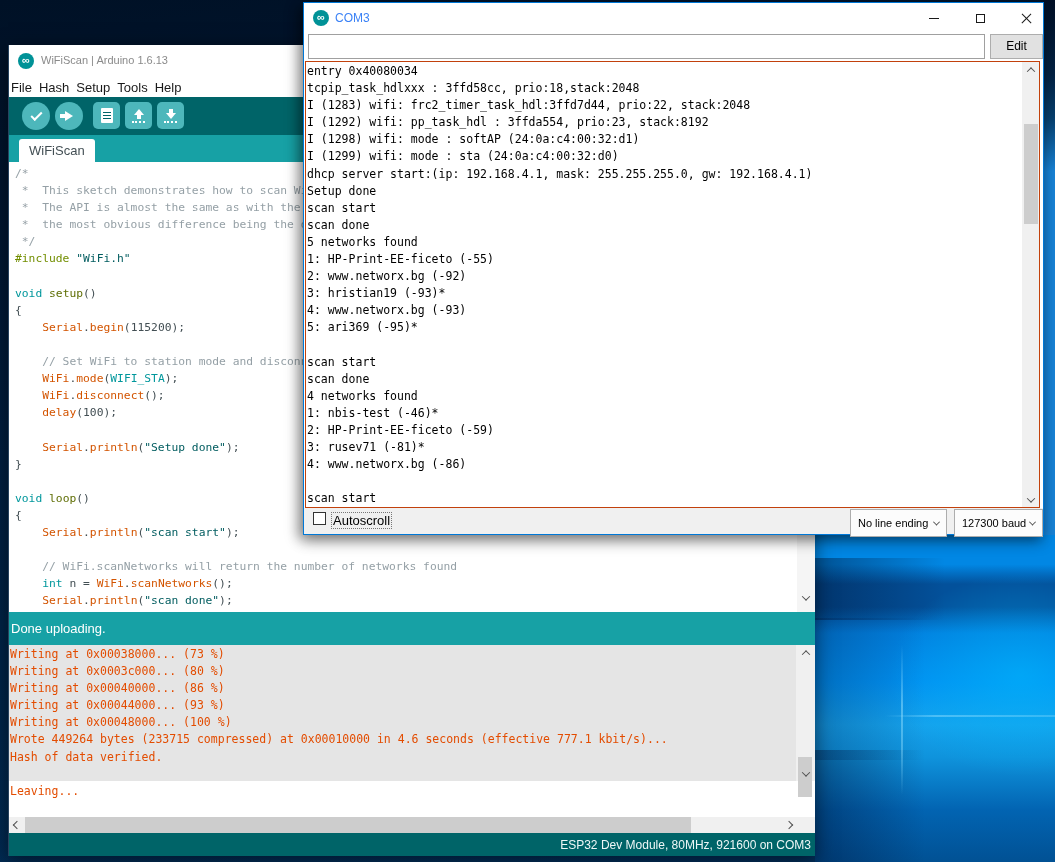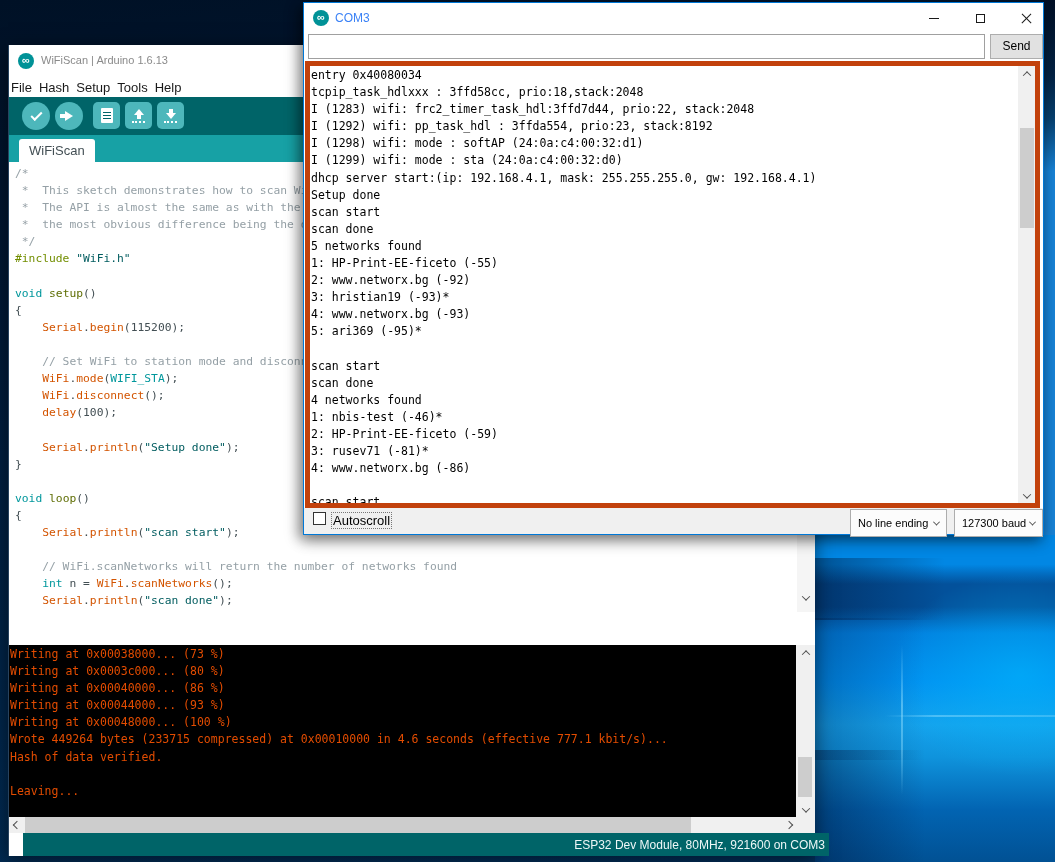--- a/index.html
+++ b/index.html
@@ -50,26 +50,26 @@
   .tok-def{color:#434f54;}
   .tok-com{color:#95a0a6;}
   .tok-kw{color:#00979c;}
   .tok-fn{color:#5e6d03;}
   .tok-cls{color:#d35400;}
   .tok-str{color:#005c5f;}
   .tok-pre{color:#728e00;}
   .ed-vscroll{position:absolute;right:0;top:0;width:18px;height:100%;background:#f5f5f5;}
   .ide-donebar{position:absolute;left:0;top:567px;width:100%;height:33px;background:#17a1a5;}
   .done-text{position:absolute;left:2px;top:9px;font-size:13px;color:#fff;}
-  .ide-console{position:absolute;left:0;top:600px;width:100%;height:172px;background:#000000;}
+  .ide-console{position:absolute;left:0;top:600px;width:100%;height:136px;background:#e5e5e5;}
   .console-text{position:absolute;left:1px;top:1px;font-family:"DejaVu Sans Mono",monospace;font-size:11.5px;line-height:17.1px;white-space:pre;color:#e34c00;}
   .con-vscroll{position:absolute;right:0;top:0;width:19px;height:100%;background:#f0f0f0;}
   .ide-hscroll{position:absolute;left:0;top:772px;width:100%;height:16px;background:#f0f0f0;}
   .hthumb{position:absolute;left:16px;top:0;width:666px;height:16px;background:#cdcdcd;}
-  .ide-statusbar{position:absolute;left:0;top:788px;width:100%;height:23px;background:#006468;margin-left:14px;}
+  .ide-statusbar{position:absolute;left:0;top:788px;width:100%;height:23px;background:#006468;}
   .status-text{position:absolute;right:4px;top:5px;font-size:12px;color:#eef7f7;}
   
   .sb-arrow{position:absolute;left:0;width:100%;height:15px;display:flex;align-items:center;justify-content:center;}
   .chev{width:6px;height:6px;border-right:1.3px solid #505050;border-bottom:1.3px solid #505050;}
   .chev.up{transform:rotate(-135deg) translate(-1px,-1px);}
   .chev.down{transform:rotate(45deg) translate(-1px,-1px);}
   .chev.left{transform:rotate(135deg);}
   .chev.right{transform:rotate(-45deg);}
   .vthumb{position:absolute;left:2px;width:14px;background:#cdcdcd;}
   
@@ -80,21 +80,21 @@
   .sm-controls{position:absolute;right:-6px;top:0;height:30px;display:flex;}
   .sm-ctl{width:46px;height:30px;display:flex;align-items:center;justify-content:center;color:#1a1a1a;}
   .glyph-min{width:10px;height:1px;background:#1a1a1a;}
   .glyph-max{width:9px;height:9px;border:1px solid #1a1a1a;}
   .glyph-close{position:relative;width:11px;height:11px;}
   .glyph-close::before,.glyph-close::after{content:"";position:absolute;left:-1px;top:5px;width:13px;height:1.2px;background:#1a1a1a;}
   .glyph-close::before{transform:rotate(45deg);}
   .glyph-close::after{transform:rotate(-45deg);}
   .sm-input{position:absolute;left:4px;top:31px;width:677px;height:25px;border:1px solid #a0a0a0;background:#fff;font-size:12px;padding:0 4px;outline:none;font-family:"Liberation Sans",sans-serif;}
   .sm-send{position:absolute;left:686px;top:31px;width:53px;height:25px;background:#e1e1e1;border:1px solid #adadad;font-size:12px;color:#000;text-align:center;line-height:23px;}
-  .sm-output{position:absolute;left:1px;top:58px;width:735px;height:447px;border:5px solid #c2410c;background:#fff;overflow:hidden;}
+  .sm-output{position:absolute;left:1px;top:58px;width:735px;height:447px;border:1px solid #c2410c;background:#fff;overflow:hidden;}
   .sm-text{position:absolute;left:1px;top:1px;font-family:"DejaVu Sans Mono",monospace;font-size:11.5px;line-height:17.1px;white-space:pre;color:#000;}
   .sm-vscroll{position:absolute;right:0;top:0;width:17px;height:100%;background:#f0f0f0;}
   .sm-bottombar{position:absolute;left:0;top:505px;width:100%;height:26px;background:#f0f0f0;}
   .sm-check{position:absolute;left:9px;top:4px;width:13px;height:13px;background:#fff;border:1px solid #333;}
   .sm-checklabel{position:absolute;left:27px;top:4px;font-size:13px;color:#000;border:1px dotted #777;padding:0 1px;}
   .combo{position:absolute;top:1px;height:22px;background:#fcfcfc;border:1px solid #adadad;font-size:11px;color:#000;display:flex;align-items:center;justify-content:space-between;padding:13px 7px;white-space:nowrap;}
   .combo .chev{width:5px;height:5px;}
   .combo-line{left:546px;width:97px;}
   .combo-baud{left:650px;width:89px;}
 </style>
@@ -153,20 +153,23 @@
     <div class="tab-active">WiFiScan</div>
   </div>
   <div class="ide-editor">
     <div class="code"><div class="cl"><span class="tok-com">/*</span></div><div class="cl"><span class="tok-com"> *  This sketch demonstrates how to scan WiFi networks</span></div><div class="cl"><span class="tok-com"> *  The API is almost the same as with the WiFi Shield library</span></div><div class="cl"><span class="tok-com"> *  the most obvious difference being the different file you need to include</span></div><div class="cl"><span class="tok-com"> */</span></div><div class="cl"><span class="tok-pre">#include</span><span class="tok-def"> </span><span class="tok-str">"WiFi.h"</span></div><div class="cl">&nbsp;</div><div class="cl"><span class="tok-kw">void</span><span class="tok-def"> </span><span class="tok-fn">setup</span><span class="tok-def">()</span></div><div class="cl"><span class="tok-def">{</span></div><div class="cl"><span class="tok-def">    </span><span class="tok-cls">Serial</span><span class="tok-def">.</span><span class="tok-cls">begin</span><span class="tok-def">(</span><span class="tok-def">115200</span><span class="tok-def">);</span></div><div class="cl">&nbsp;</div><div class="cl"><span class="tok-com">    // Set WiFi to station mode and disconnect from an AP if it was previously connected</span></div><div class="cl"><span class="tok-def">    </span><span class="tok-cls">WiFi</span><span class="tok-def">.</span><span class="tok-cls">mode</span><span class="tok-def">(</span><span class="tok-kw">WIFI_STA</span><span class="tok-def">);</span></div><div class="cl"><span class="tok-def">    </span><span class="tok-cls">WiFi</span><span class="tok-def">.</span><span class="tok-cls">disconnect</span><span class="tok-def">();</span></div><div class="cl"><span class="tok-def">    </span><span class="tok-cls">delay</span><span class="tok-def">(</span><span class="tok-def">100</span><span class="tok-def">);</span></div><div class="cl">&nbsp;</div><div class="cl"><span class="tok-def">    </span><span class="tok-cls">Serial</span><span class="tok-def">.</span><span class="tok-cls">println</span><span class="tok-def">(</span><span class="tok-str">"Setup done"</span><span class="tok-def">);</span></div><div class="cl"><span class="tok-def">}</span></div><div class="cl">&nbsp;</div><div class="cl"><span class="tok-kw">void</span><span class="tok-def"> </span><span class="tok-fn">loop</span><span class="tok-def">()</span></div><div class="cl"><span class="tok-def">{</span></div><div class="cl"><span class="tok-def">    </span><span class="tok-cls">Serial</span><span class="tok-def">.</span><span class="tok-cls">println</span><span class="tok-def">(</span><span class="tok-str">"scan start"</span><span class="tok-def">);</span></div><div class="cl">&nbsp;</div><div class="cl"><span class="tok-com">    // WiFi.scanNetworks will return the number of networks found</span></div><div class="cl"><span class="tok-def">    </span><span class="tok-kw">int</span><span class="tok-def"> n = </span><span class="tok-cls">WiFi</span><span class="tok-def">.</span><span class="tok-cls">scanNetworks</span><span class="tok-def">();</span></div><div class="cl"><span class="tok-def">    </span><span class="tok-cls">Serial</span><span class="tok-def">.</span><span class="tok-cls">println</span><span class="tok-def">(</span><span class="tok-str">"scan done"</span><span class="tok-def">);</span></div></div>
     <div class="ed-vscroll">
       <div class="sb-arrow" style="bottom:7px;top:auto;">
           <div class="chev down"></div>
         </div>
     </div>
   </div>
+  <div class="ide-donebar">
+    <div class="done-text">Done uploading.</div>
+  </div>
   <div class="ide-console">
     <div class="console-text"><div class="cl">Writing at 0x00038000... (73 %)</div><div class="cl">Writing at 0x0003c000... (80 %)</div><div class="cl">Writing at 0x00040000... (86 %)</div><div class="cl">Writing at 0x00044000... (93 %)</div><div class="cl">Writing at 0x00048000... (100 %)</div><div class="cl">Wrote 449264 bytes (233715 compressed) at 0x00010000 in 4.6 seconds (effective 777.1 kbit/s)...</div><div class="cl">Hash of data verified.</div><div class="cl">&nbsp;</div><div class="cl">Leaving...</div></div>
     <div class="con-vscroll">
       <div class="sb-arrow" style="top:0;">
           <div class="chev up"></div>
         </div>
       <div class="vthumb" style="top:112px;height:40px;"></div>
       <div class="sb-arrow" style="bottom:0;top:auto;">
           <div class="chev down"></div>
         </div>
@@ -196,21 +199,21 @@
         </div>
       <div class="sm-ctl">
           <div class="glyph-max"></div>
         </div>
       <div class="sm-ctl">
           <div class="glyph-close"></div>
         </div>
     </div>
   </div>
   <input class="sm-input" value="" style="">
-  <div class="sm-send">Send</div>
+  <div class="sm-send">Edit</div>
   <div class="sm-output">
     <div class="sm-text"><div class="cl">entry 0x40080034</div><div class="cl">tcpip_task_hdlxxx : 3ffd58cc, prio:18,stack:2048</div><div class="cl">I (1283) wifi: frc2_timer_task_hdl:3ffd7d44, prio:22, stack:2048</div><div class="cl">I (1292) wifi: pp_task_hdl : 3ffda554, prio:23, stack:8192</div><div class="cl">I (1298) wifi: mode : softAP (24:0a:c4:00:32:d1)</div><div class="cl">I (1299) wifi: mode : sta (24:0a:c4:00:32:d0)</div><div class="cl">dhcp server start:(ip: 192.168.4.1, mask: 255.255.255.0, gw: 192.168.4.1)</div><div class="cl">Setup done</div><div class="cl">scan start</div><div class="cl">scan done</div><div class="cl">5 networks found</div><div class="cl">1: HP-Print-EE-ficeto (-55)</div><div class="cl">2: www.networx.bg (-92)</div><div class="cl">3: hristian19 (-93)*</div><div class="cl">4: www.networx.bg (-93)</div><div class="cl">5: ari369 (-95)*</div><div class="cl">&nbsp;</div><div class="cl">scan start</div><div class="cl">scan done</div><div class="cl">4 networks found</div><div class="cl">1: nbis-test (-46)*</div><div class="cl">2: HP-Print-EE-ficeto (-59)</div><div class="cl">3: rusev71 (-81)*</div><div class="cl">4: www.networx.bg (-86)</div><div class="cl">&nbsp;</div><div class="cl">scan start</div></div>
     <div class="sm-vscroll">
       <div class="sb-arrow" style="top:0;">
           <div class="chev up"></div>
         </div>
       <div class="vthumb" style="top:62px;height:100px;"></div>
       <div class="sb-arrow" style="bottom:0;top:auto;">
           <div class="chev down"></div>
         </div>

